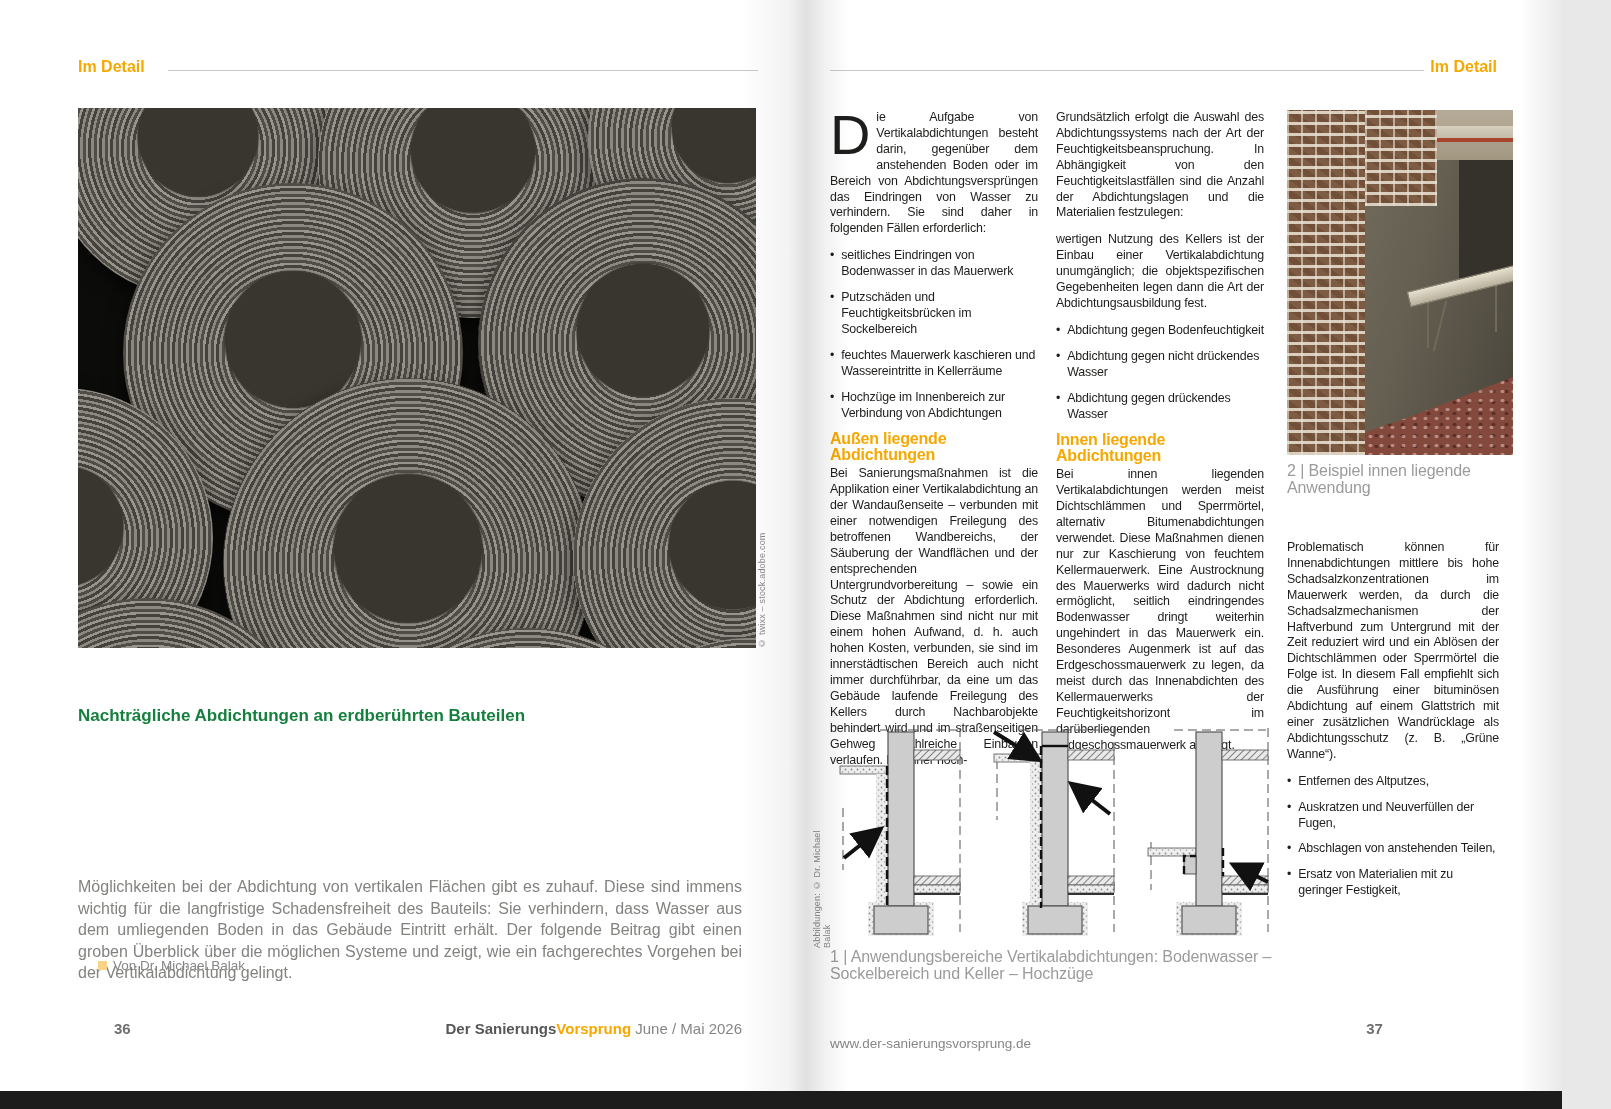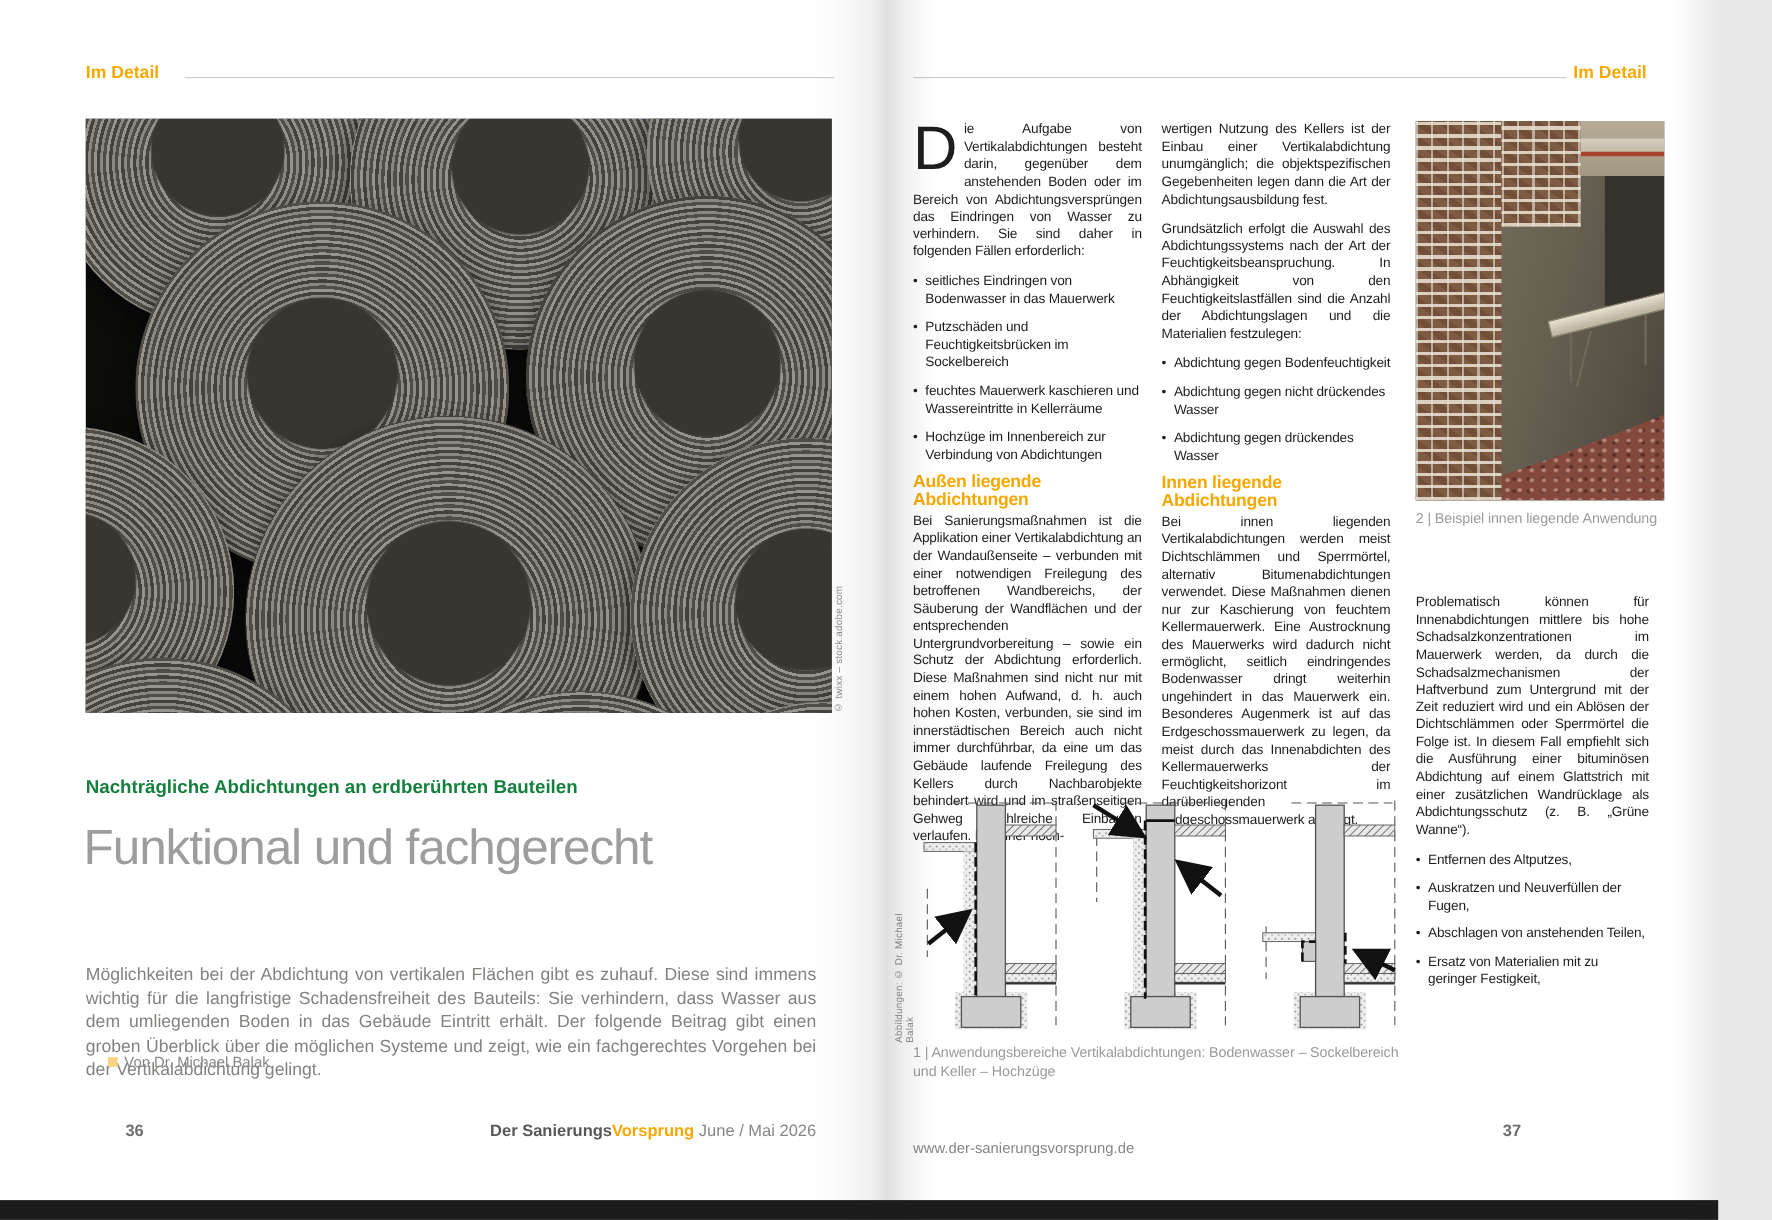--- a/index.html
+++ b/index.html
@@ -29,21 +29,21 @@
   .fb-dark{font-weight:bold;color:#575756;}
   .fb-orange{font-weight:bold;color:#f6a800;}
 
   
   .col{font-size:12.4px;line-height:15.9px;text-align:justify;letter-spacing:-0.15px;color:#1d1d1b;}
   .col p{margin:0 0 11px 0;}
   .dropcap{float:left;font-size:56px;line-height:46px;padding:2px 6px 0 0;color:#1d1d1b;}
   .sechead{font-size:16px;font-weight:bold;color:#f6a800;letter-spacing:-0.2px;margin:4px 0 3px 0;text-align:left;}
   .bul{display:flex;gap:7px;margin:0 0 10px 0;text-align:left;}
   .bul .dot::before{content:"\2022";}
-  .caption{font-size:13px;line-height:17px;color:#9b9b9a;text-align:left;letter-spacing:-0.1px;}
+  .caption{font-size:16px;line-height:17px;color:#9b9b9a;text-align:left;letter-spacing:-0.1px;}
 
   
   .photo2{overflow:hidden;background:linear-gradient(105deg,#7c7668 0%,#655f52 55%,#49443a 100%);}
   .brick{background-color:#7d5c43;background-image:
      repeating-linear-gradient(0deg, rgba(236,228,214,0.85) 0 3px, rgba(125,92,67,0) 3px 11px),
      repeating-linear-gradient(90deg, rgba(236,228,214,0.6) 0 2px, transparent 2px 14px),
      repeating-linear-gradient(37deg, rgba(90,55,35,0.35) 0 6px, transparent 6px 13px);}
   .ceil{background:linear-gradient(#b5ab98,#a29882);}
   .beam{background:linear-gradient(#d6cfbe,#c4bca9);border-bottom:4px solid #a8442c;}
   .darkcorner{background:#35322b;}
@@ -98,21 +98,20 @@
     <div class="roll" style="left:145px;top:270px;width:370px;height:370px;"></div>
     <div class="roll" style="left:495px;top:290px;width:320px;height:320px;"></div>
     <div class="roll" style="left:-100px;top:490px;width:340px;height:340px;"></div>
     <div class="roll" style="left:270px;top:520px;width:360px;height:360px;"></div>
     <div class="roll" style="left:520px;top:530px;width:300px;height:300px;"></div>
   </div>
   <div class="abs vert" style="left:757px;top:528px;height:120px;">© twixx – stock.adobe.com</div>
 
   <div class="abs kicker" style="left:78px;top:706px;">Nachträgliche Abdichtungen an erdberührten Bauteilen</div>
   <div class="abs headline" style="left:76px;top:742px;width:680px;">
-    <div>Funktional und fachgerecht</div>
   </div>
   <div class="abs intro" style="left:78px;top:876px;width:664px;">Möglichkeiten bei der Abdichtung von vertikalen Flächen gibt es zuhauf. Diese sind immens wichtig für die langfristige Schadensfreiheit des Bauteils: Sie verhindern, dass Wasser aus dem umliegenden Boden in das Gebäude Eintritt erhält. Der folgende Beitrag gibt einen groben Überblick über die möglichen Systeme und zeigt, wie ein fachgerechtes Vorgehen bei der Vertikalabdichtung gelingt.</div>
   <div class="abs byline" style="left:78px;top:958px;margin-left:20px;">
     <span class="bysq"></span>
     <span>Von Dr. Michael Balak</span>
   </div>
 
   <div class="abs pagenum" style="left:78px;top:1020px;margin-left:36px;">36</div>
   <div class="abs footbrand" style="left:400px;top:1020px;width:342px;">
     <span class="fb-dark">Der Sanierungs</span><span class="fb-orange">Vorsprung</span><span> June / Mai 2026</span>
@@ -137,22 +136,22 @@
       </div>
     <div class="bul">
         <span class="dot"></span>
         <span>Hochzüge im Innenbereich zur Verbindung von Abdichtungen</span>
       </div>
     <div class="sechead">Außen liegende Abdichtungen</div>
     <p>Bei Sanierungsmaßnahmen ist die Applikation einer Vertikalabdichtung an der Wandaußenseite – verbunden mit einer notwendigen Freilegung des betroffenen Wandbereichs, der Säuberung der Wandflächen und der entsprechenden Untergrundvorbereitung – sowie ein Schutz der Abdichtung erforderlich. Diese Maßnahmen sind nicht nur mit einem hohen Aufwand, d. h. auch hohen Kosten, verbunden, sie sind im innerstädtischen Bereich auch nicht immer durchführbar, da eine um das Gebäude laufende Freilegung des Kellers durch Nachbarobjekte behindert wird und im straßenseitigen Gehweg zahlreiche Einbauten verlaufen. Bei einer hoch-</p>
   </div>
 
   <div class="abs col" style="left:1056px;top:110px;width:208px;">
+    <p>Grundsätzlich erfolgt die Auswahl des Abdichtungssystems nach der Art der Feuchtigkeitsbeanspruchung. In Abhängigkeit von den Feuchtigkeitslastfällen sind die Anzahl der Abdichtungslagen und die Materialien festzulegen:</p>
     <p>wertigen Nutzung des Kellers ist der Einbau einer Vertikalabdichtung unumgänglich; die objektspezifischen Gegebenheiten legen dann die Art der Abdichtungsausbildung fest.</p>
-    <p>Grundsätzlich erfolgt die Auswahl des Abdichtungssystems nach der Art der Feuchtigkeitsbeanspruchung. In Abhängigkeit von den Feuchtigkeitslastfällen sind die Anzahl der Abdichtungslagen und die Materialien festzulegen:</p>
     <div class="bul">
         <span class="dot"></span>
         <span>Abdichtung gegen Bodenfeuchtigkeit</span>
       </div>
     <div class="bul">
         <span class="dot"></span>
         <span>Abdichtung gegen nicht drückendes Wasser</span>
       </div>
     <div class="bul">
         <span class="dot"></span>

